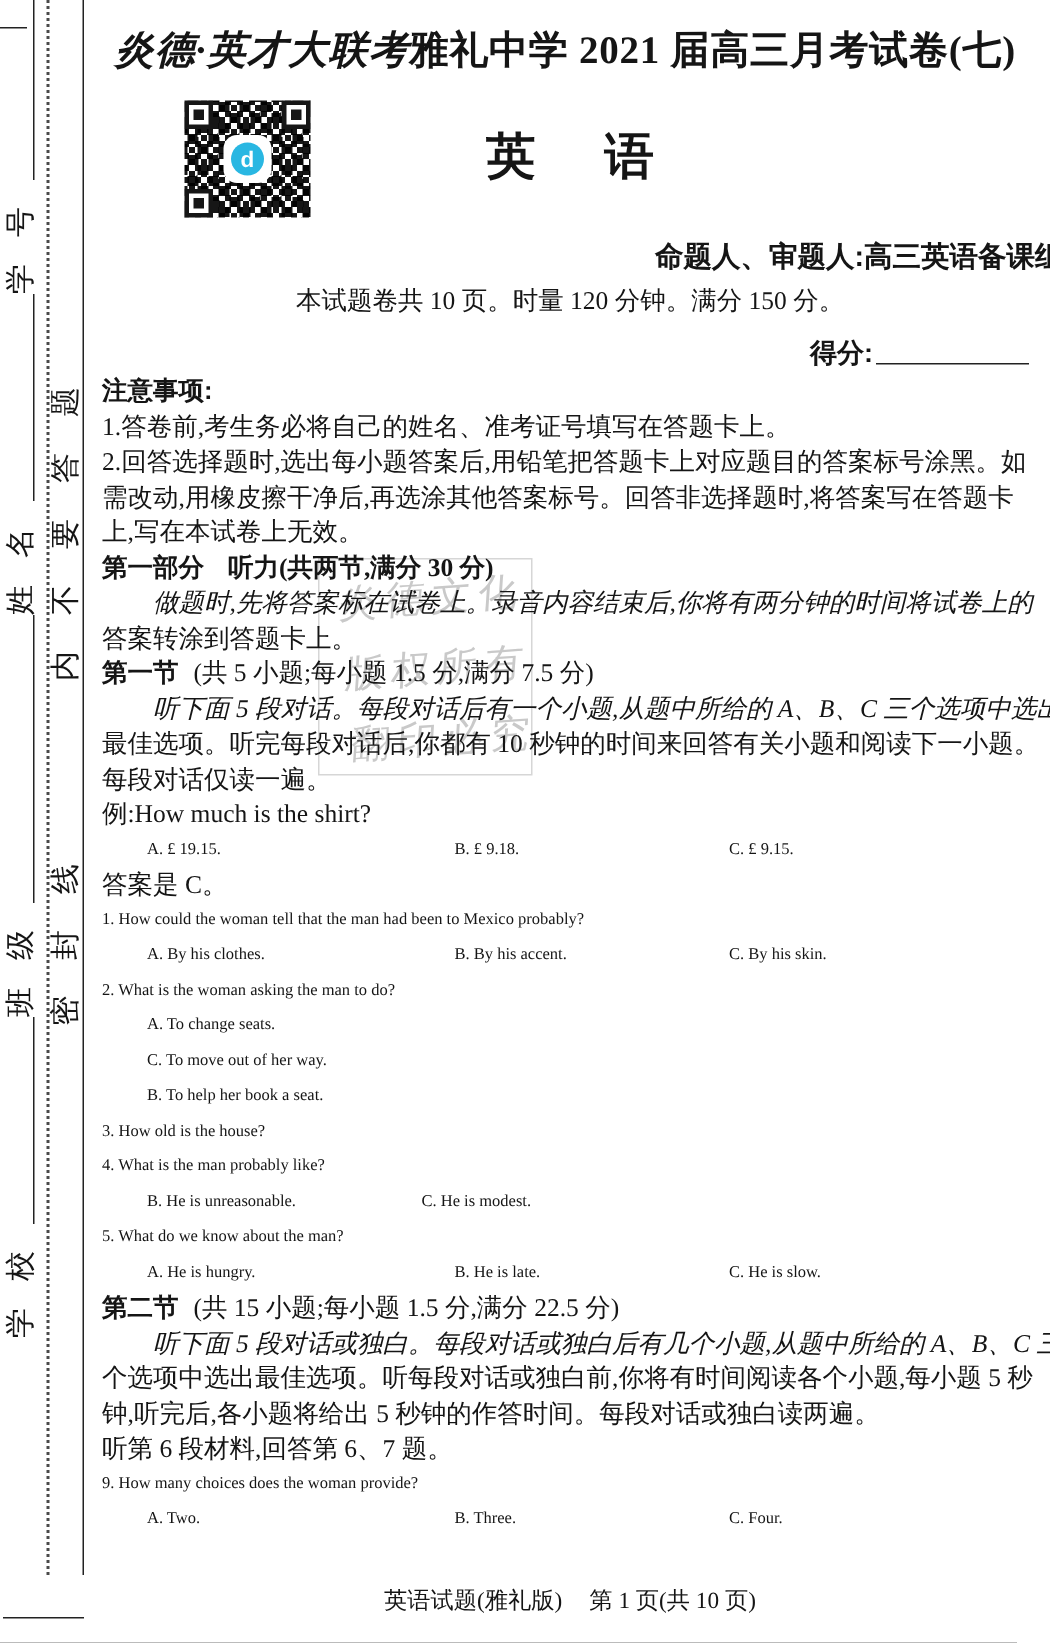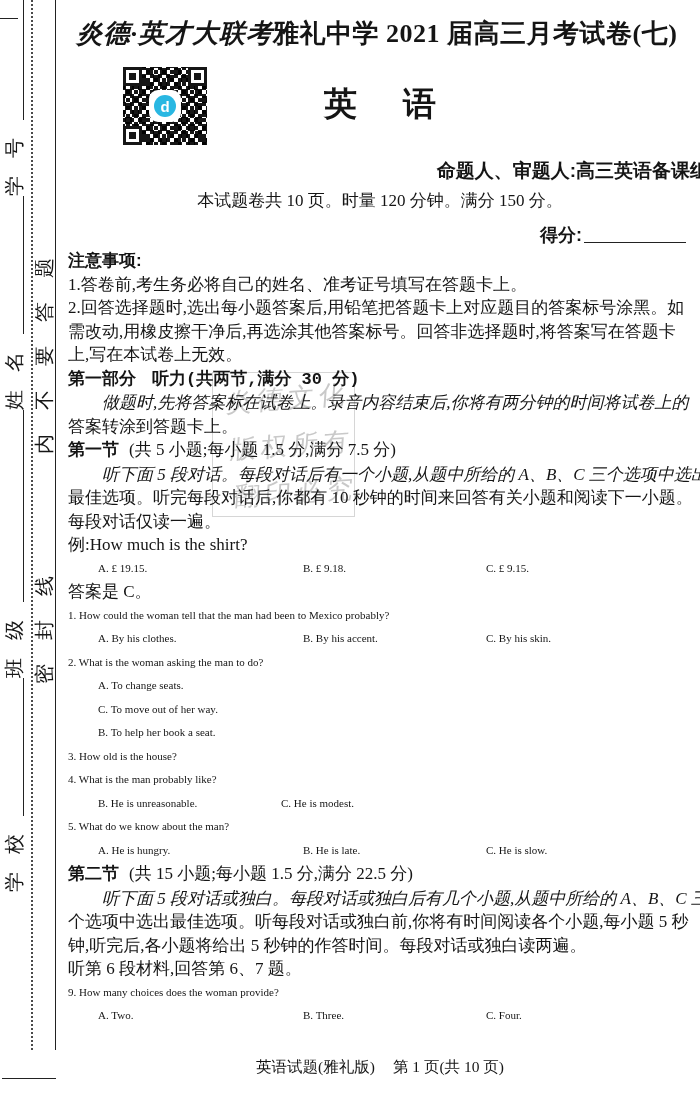--- a/index.html
+++ b/index.html
@@ -59,21 +59,21 @@
               vertical-align:-2px;margin-left:2px;}
 
   
   #body{position:absolute;left:68px;top:249px;width:632px;font-size:17px;line-height:23.5px;z-index:1;}
   .line{white-space:nowrap;}
   .en{font-size:11px;}
   .ind{padding-left:34px;font-style:italic;}
   .stack{padding-left:30px;}
   .opt-row{display:flex;padding-left:30px;white-space:nowrap;}
   .oa{width:205px;} .ob{width:183px;} .oc{flex:1;}
-  .lbl{font-family:Liberation Mono, monospace;font-weight:bold;}
+  .lbl{font-family:Liberation Serif, serif;font-weight:bold;}
   .gap16{margin-left:16px;}
   .gap10{margin-left:10px;}
   .hd-line{font-family:"Liberation Sans","DejaVu Sans",sans-serif;font-weight:bold;}
 
   
   #footer{position:absolute;left:68px;top:1057px;width:624px;text-align:center;font-size:15.5px;}
   .fgap{margin-left:18px;}
 </style>
 </head>
 <body>

